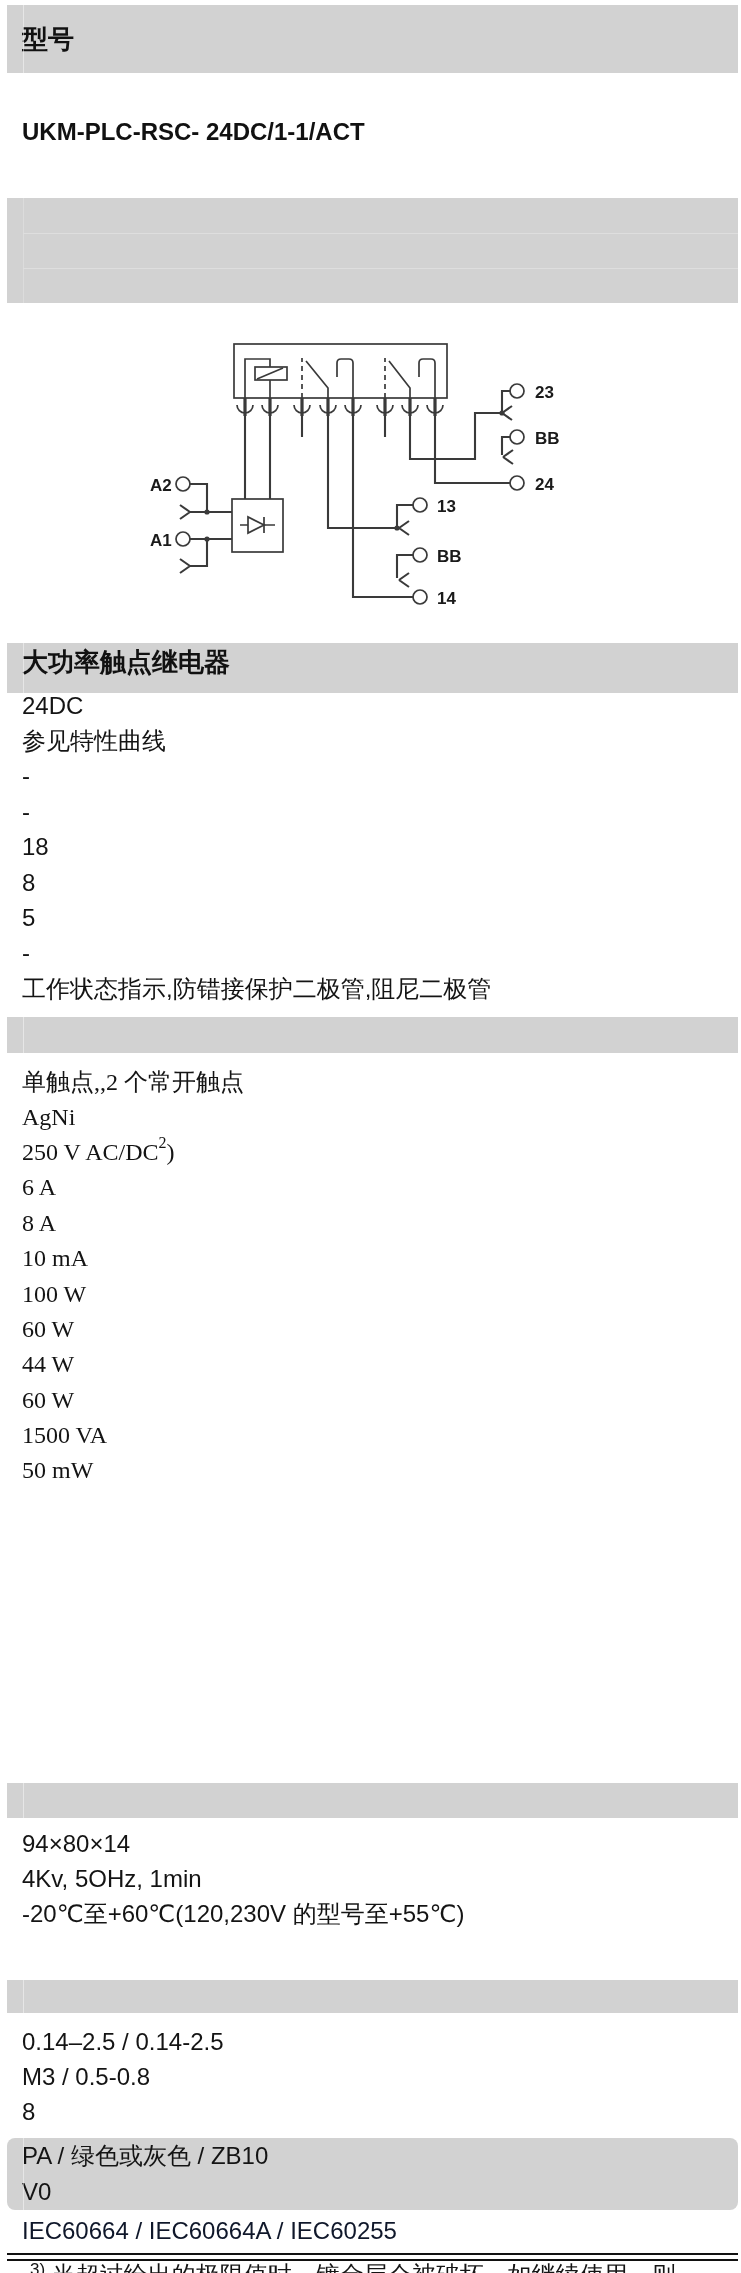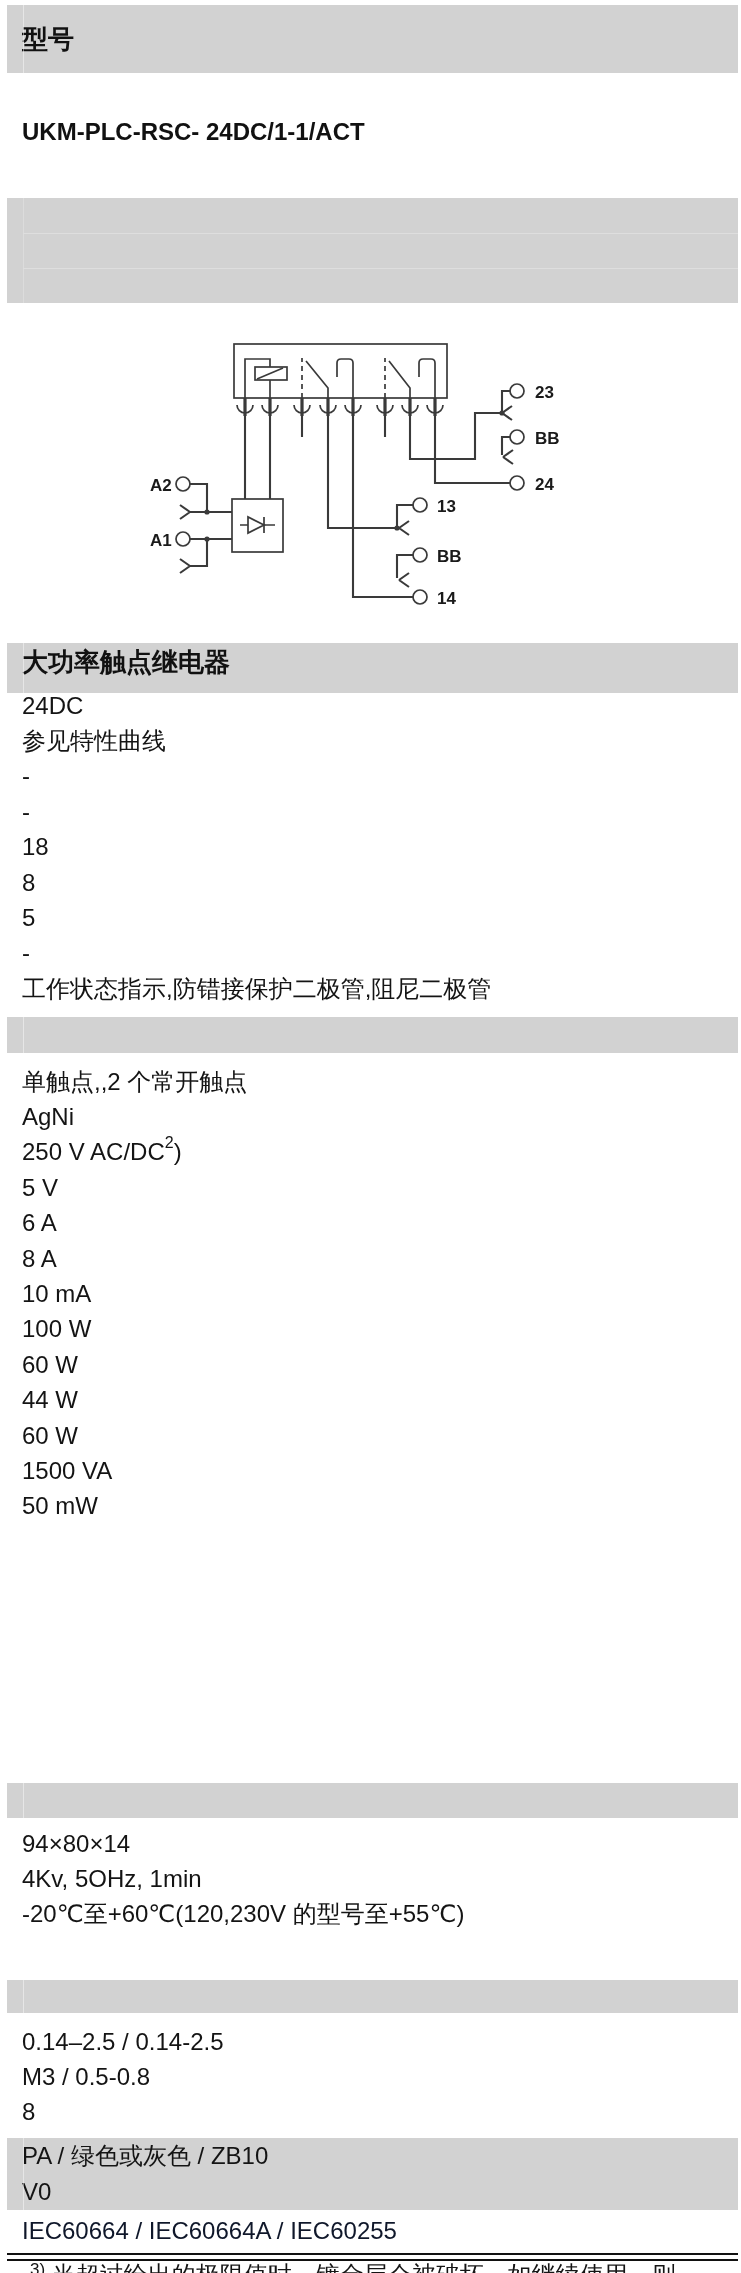--- a/index.html
+++ b/index.html
@@ -25,21 +25,21 @@
   .rows .row{
     height:35.4px;display:flex;align-items:center;
     font-size:24px;white-space:nowrap;color:#141414;
   }
   .rows .row sup, .sup{
     font-size:16px;position:relative;top:-9px;line-height:0;
   }
   .block-gray{position:absolute;left:7px;right:3px;background:#d2d2d2;}
   .block-gray .hline{position:absolute;left:16px;right:0;height:1px;background:#dedede;}
   .block-gray .vline{position:absolute;left:16px;top:0;bottom:0;width:1px;background:#dcdcdc;}
-  .gray-rows{padding-left:15px;}
+  .gray-rows{padding-left:15px;border-radius:8px;}
   .gray-rows .row{height:36px;display:flex;align-items:center;font-size:24px;color:#141414;white-space:nowrap;}
   .standards{position:absolute;left:22px;font-size:24px;white-space:nowrap;color:#0f172a;}
   .dblrule{position:absolute;left:7px;right:3px;height:4px;border-top:2px solid #111;border-bottom:2px solid #111;}
   .footnote{position:absolute;left:30px;right:10px;font-size:24px;color:#141414;white-space:nowrap;}
   .footnote .sup{font-size:17px;top:-8px;}
   svg text{font-family:"Liberation Sans","DejaVu Sans",sans-serif;font-weight:bold;font-size:17px;fill:#1a1a1a;}
 </style>
 </head>
 <body>
 
@@ -167,29 +167,28 @@
     <div class="row">-</div>
     <div class="row">18</div>
     <div class="row">8</div>
     <div class="row">5</div>
     <div class="row">-</div>
     <div class="row">工作状态指示,防错接保护二极管,阻尼二极管</div>
   </div>
 
 <div class="bar" style="top:1017px;height:36px;"></div>
 
-<div class="rows" style="top:1064px;">
+<div class="rows" style="top:1064px;font-family:Liberation Serif, serif;">
     <div class="row">单触点,,2 个常开触点</div>
     <div class="row">AgNi</div>
     <div class="row">
       <span>250 V AC/DC</span>
       <sup>2</sup>
       <span>)</span>
     </div>
-    <div class="row">5 V</div>
     <div class="row">6 A</div>
     <div class="row">8 A</div>
     <div class="row">10 mA</div>
     <div class="row">100 W</div>
     <div class="row">60 W</div>
     <div class="row">44 W</div>
     <div class="row">60 W</div>
     <div class="row">1500 VA</div>
     <div class="row">50 mW</div>
   </div>

